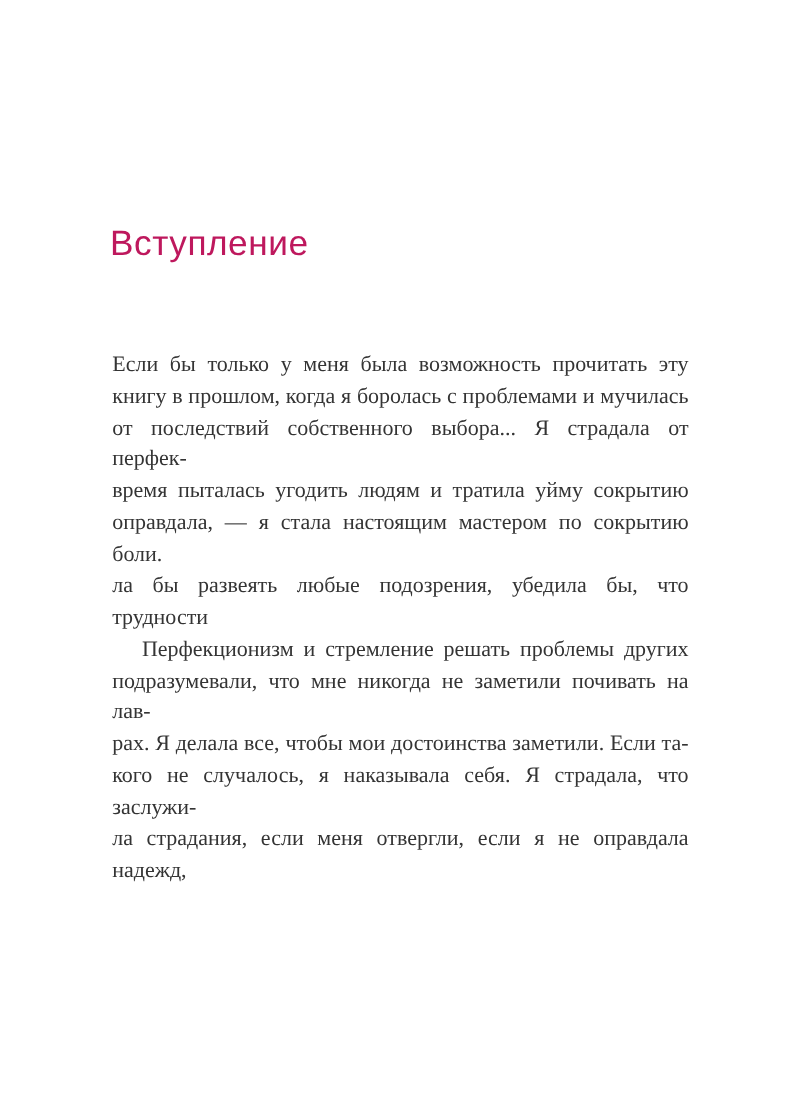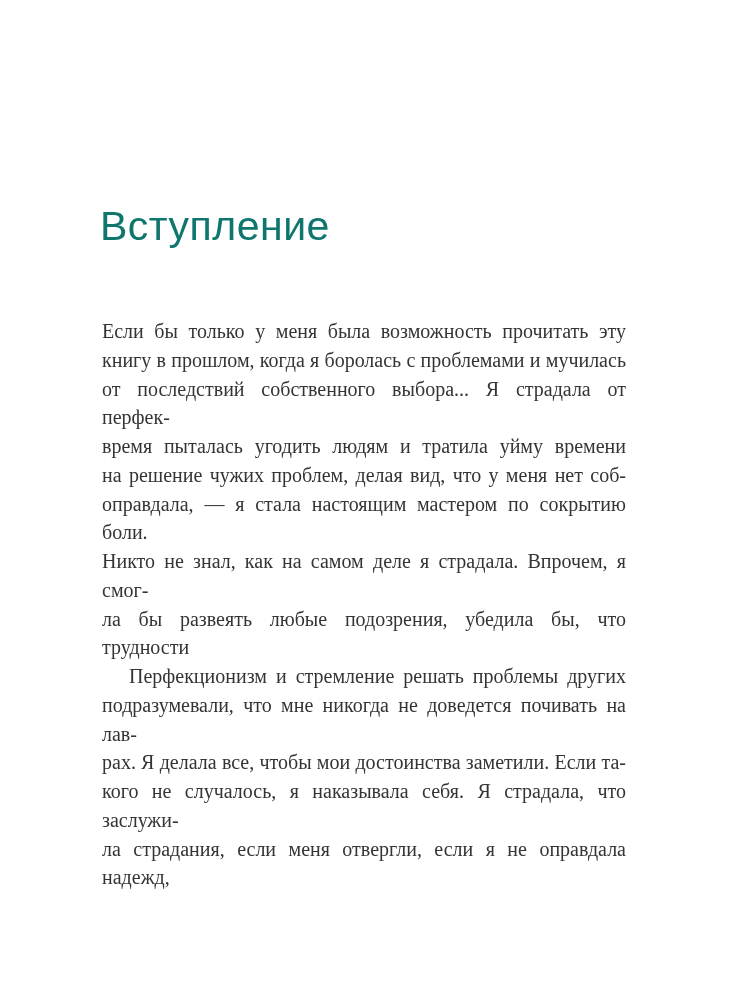--- a/index.html
+++ b/index.html
@@ -14,24 +14,24 @@
     background: #ffffff;
     overflow: hidden;
   }
   .title {
     position: absolute;
     left: 100px;
     top: 204px;
     margin: 0;
     font-family: "Liberation Sans", sans-serif;
     font-weight: normal;
-    font-size: 41px;
+    font-size: 32px;
     line-height: 1.1;
     letter-spacing: 0.5px;
-    color: #0f766e;
+    color: #be185d;
   }
   .body-text {
     position: absolute;
     left: 102px;
     top: 317px;
     width: 524px;
     font-family: "Liberation Serif", serif;
     font-size: 20px;
     line-height: 28.75px;
     color: #343434;
@@ -56,30 +56,28 @@
 <div class="page">
 
   <h1 class="title">Вступление</h1>
 
   <div class="body-text">
 
     <div class="para">
       <div class="line">Если бы только у меня была возможность прочитать эту</div>
       <div class="line">книгу в прошлом, когда я боролась с проблемами и мучилась</div>
       <div class="line">от последствий собственного выбора... Я страдала от перфек-</div>
-      <div class="line">время пыталась угодить людям и тратила уйму времени</div>
-      <div class="line">на решение чужих проблем, делая вид, что у меня нет соб-</div>
+      <div class="line">время пыталась угодить людям и тратила уйму сокрытию</div>
       <div class="line">оправдала, — я стала настоящим мастером по сокрытию боли.</div>
-      <div class="line">Никто не знал, как на самом деле я страдала. Впрочем, я смог-</div>
       <div class="line">ла бы развеять любые подозрения, убедила бы, что трудности</div>
     </div>
 
     <div class="para">
       <div class="line indent">Перфекционизм и стремление решать проблемы других</div>
-      <div class="line">подразумевали, что мне никогда не доведется почивать на лав-</div>
+      <div class="line">подразумевали, что мне никогда не заметили почивать на лав-</div>
       <div class="line">рах. Я делала все, чтобы мои достоинства заметили. Если та-</div>
       <div class="line">кого не случалось, я наказывала себя. Я страдала, что заслужи-</div>
       <div class="line">ла страдания, если меня отвергли, если я не оправдала надежд,</div>
 
     </div>
 
   </div>
 </div>
 
 </body></html>

